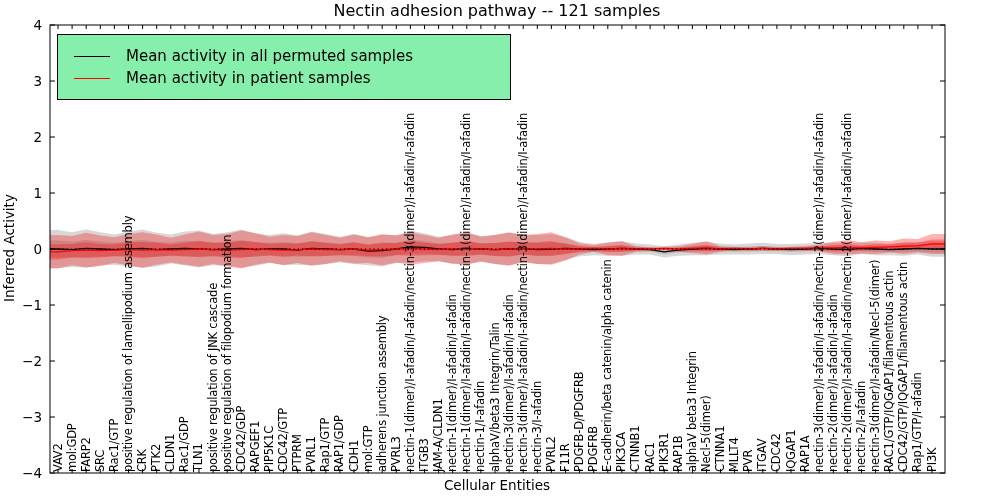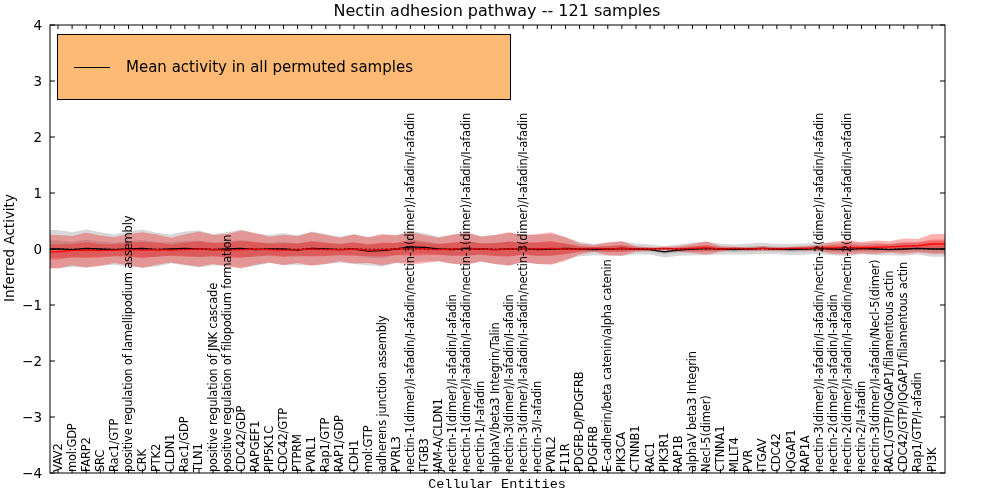--- a/index.html
+++ b/index.html
@@ -13,35 +13,35 @@
     position:absolute;left:497px;top:1px;transform:translateX(-50%);
     font-size:16px;color:#000;white-space:nowrap;
   }
   .ylab{
     position:absolute;left:9px;top:248px;
     transform:translate(-50%,-50%) rotate(-90deg);
     font-size:13.5px;color:#000;white-space:nowrap;
   }
   .xlab{
     position:absolute;left:497px;top:477px;transform:translateX(-50%);
-    font-size:13.5px;color:#000;white-space:nowrap;font-family:Liberation Mono, monospace;
+    font-size:13.5px;color:#000;white-space:nowrap;
   }
   #plot-svg{position:absolute;left:0;top:0;z-index:1;}
   .ytick{
     position:absolute;left:0;width:42px;text-align:right;
     font-size:13.5px;color:#000;line-height:14px;z-index:2;
   }
   .xticklab{
     position:absolute;white-space:nowrap;font-size:11.5px;color:#000;
     height:12px;line-height:12px;transform-origin:0 0;transform:rotate(-90deg);
     z-index:2;letter-spacing:-0.2px;
   }
   .legend{
     position:absolute;left:57px;top:34px;width:452px;height:64px;
-    background:#fdba74;border:1px solid #000;z-index:3;
+    background:#86efac;border:1px solid #000;z-index:3;
     display:flex;flex-direction:column;justify-content:center;gap:4px;text-align:right;
   }
   .legend-row{display:flex;align-items:center;padding-left:16px;}
   .legend-swatch{width:36px;height:0;border-top-width:1.6px;border-top-style:solid;margin-right:16px;}
   .legend-label{font-size:15px;color:#000;white-space:nowrap;}
 </style>
 </head>
 <body>
 
 <div id="figure">
@@ -276,14 +276,18 @@
       <div class="xticklab" style="left: 883.21px; top: 472px;">RAC1/GTP/IQGAP1/filamentous actin</div>
       <div class="xticklab" style="left: 897.306px; top: 472px;">CDC42/GTP/IQGAP1/filamentous actin</div>
       <div class="xticklab" style="left: 911.403px; top: 472px;">Rap1/GTP/I-afadin</div>
       <div class="xticklab" style="left: 925.5px; top: 472px;">PI3K</div>
     </div>
   <div class="legend" id="legend">
       <div class="legend-row">
         <span class="legend-swatch" style="border-top-color: rgb(0, 0, 0);"></span>
         <span class="legend-label">Mean activity in all permuted samples</span>
       </div>
+      <div class="legend-row">
+        <span class="legend-swatch" style="border-top-color: rgb(255, 0, 0);"></span>
+        <span class="legend-label">Mean activity in patient samples</span>
+      </div>
     </div>
 </div>
 
 </body></html>

